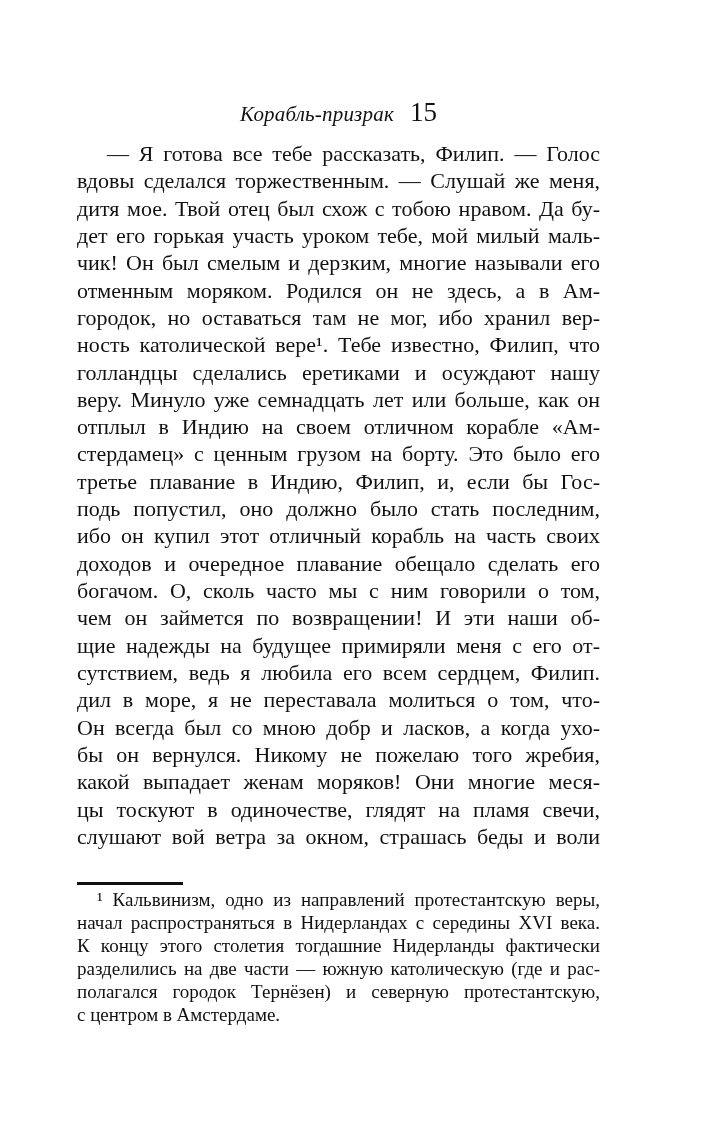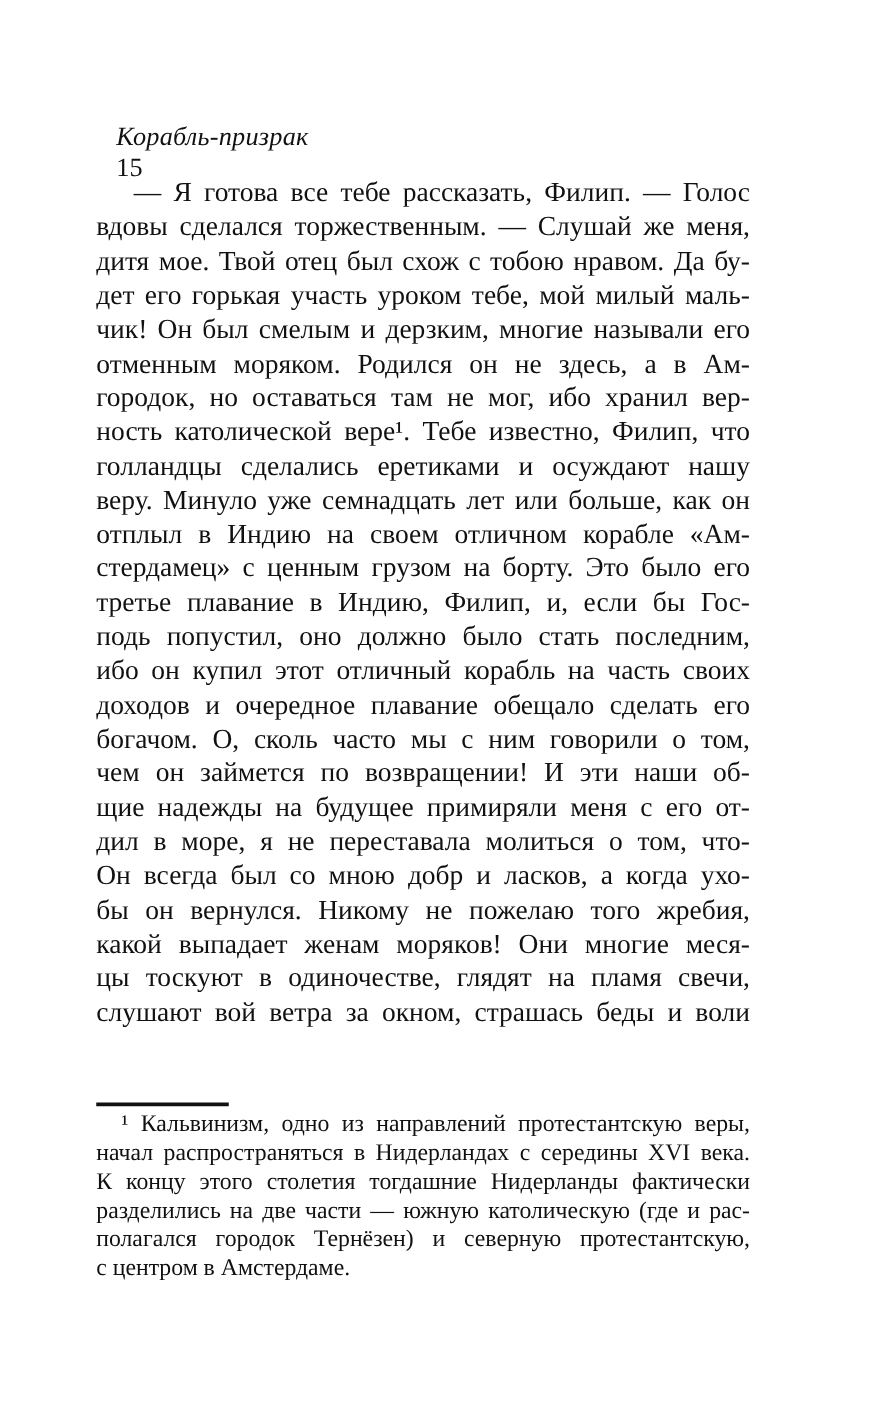--- a/index.html
+++ b/index.html
@@ -15,31 +15,30 @@
     color: #111111;
     font-family: "Liberation Serif", "DejaVu Serif", serif;
     overflow: hidden;
   }
   .running-header {
     position: absolute;
     top: 97px;
     left: 77px;
     width: 523px;
     display: flex;
-    justify-content: flex-end;
+    justify-content: center;
     align-items: baseline;
-    flex-direction: column;
   }
   .book-title {
     font-style: italic;
     font-size: 21px;
     letter-spacing: 0.2px;
   }
   .page-number {
-    font-size: 21px;
+    font-size: 27px;
     margin-left: 16px;
   }
   .body-text {
     position: absolute;
     top: 140px;
     left: 77px;
     width: 523px;
     font-size: 22px;
     line-height: 27.32px;
   }
@@ -99,20 +98,21 @@
       <div class="line">веру. Минуло уже семнадцать лет или больше, как он</div>
       <div class="line">отплыл в Индию на своем отличном корабле «Ам-</div>
       <div class="line">стердамец» с ценным грузом на борту. Это было его</div>
       <div class="line">третье плавание в Индию, Филип, и, если бы Гос-</div>
       <div class="line">подь попустил, оно должно было стать последним,</div>
       <div class="line">ибо он купил этот отличный корабль на часть своих</div>
       <div class="line">доходов и очередное плавание обещало сделать его</div>
       <div class="line">богачом. О, сколь часто мы с ним говорили о том,</div>
       <div class="line">чем он займется по возвращении! И эти наши об-</div>
       <div class="line">щие надежды на будущее примиряли меня с его от-</div>
+      <div class="line">сутствием, ведь я любила его всем сердцем, Филип.</div>
       <div class="line">дил в море, я не переставала молиться о том, что-</div>
       <div class="line">Он всегда был со мною добр и ласков, а когда ухо-</div>
       <div class="line">бы он вернулся. Никому не пожелаю того жребия,</div>
       <div class="line">какой выпадает женам моряков! Они многие меся-</div>
       <div class="line">цы тоскуют в одиночестве, глядят на пламя свечи,</div>
       <div class="line">слушают вой ветра за окном, страшась беды и воли</div>
     </div>
 
   <div class="footnote-rule"></div>
 

